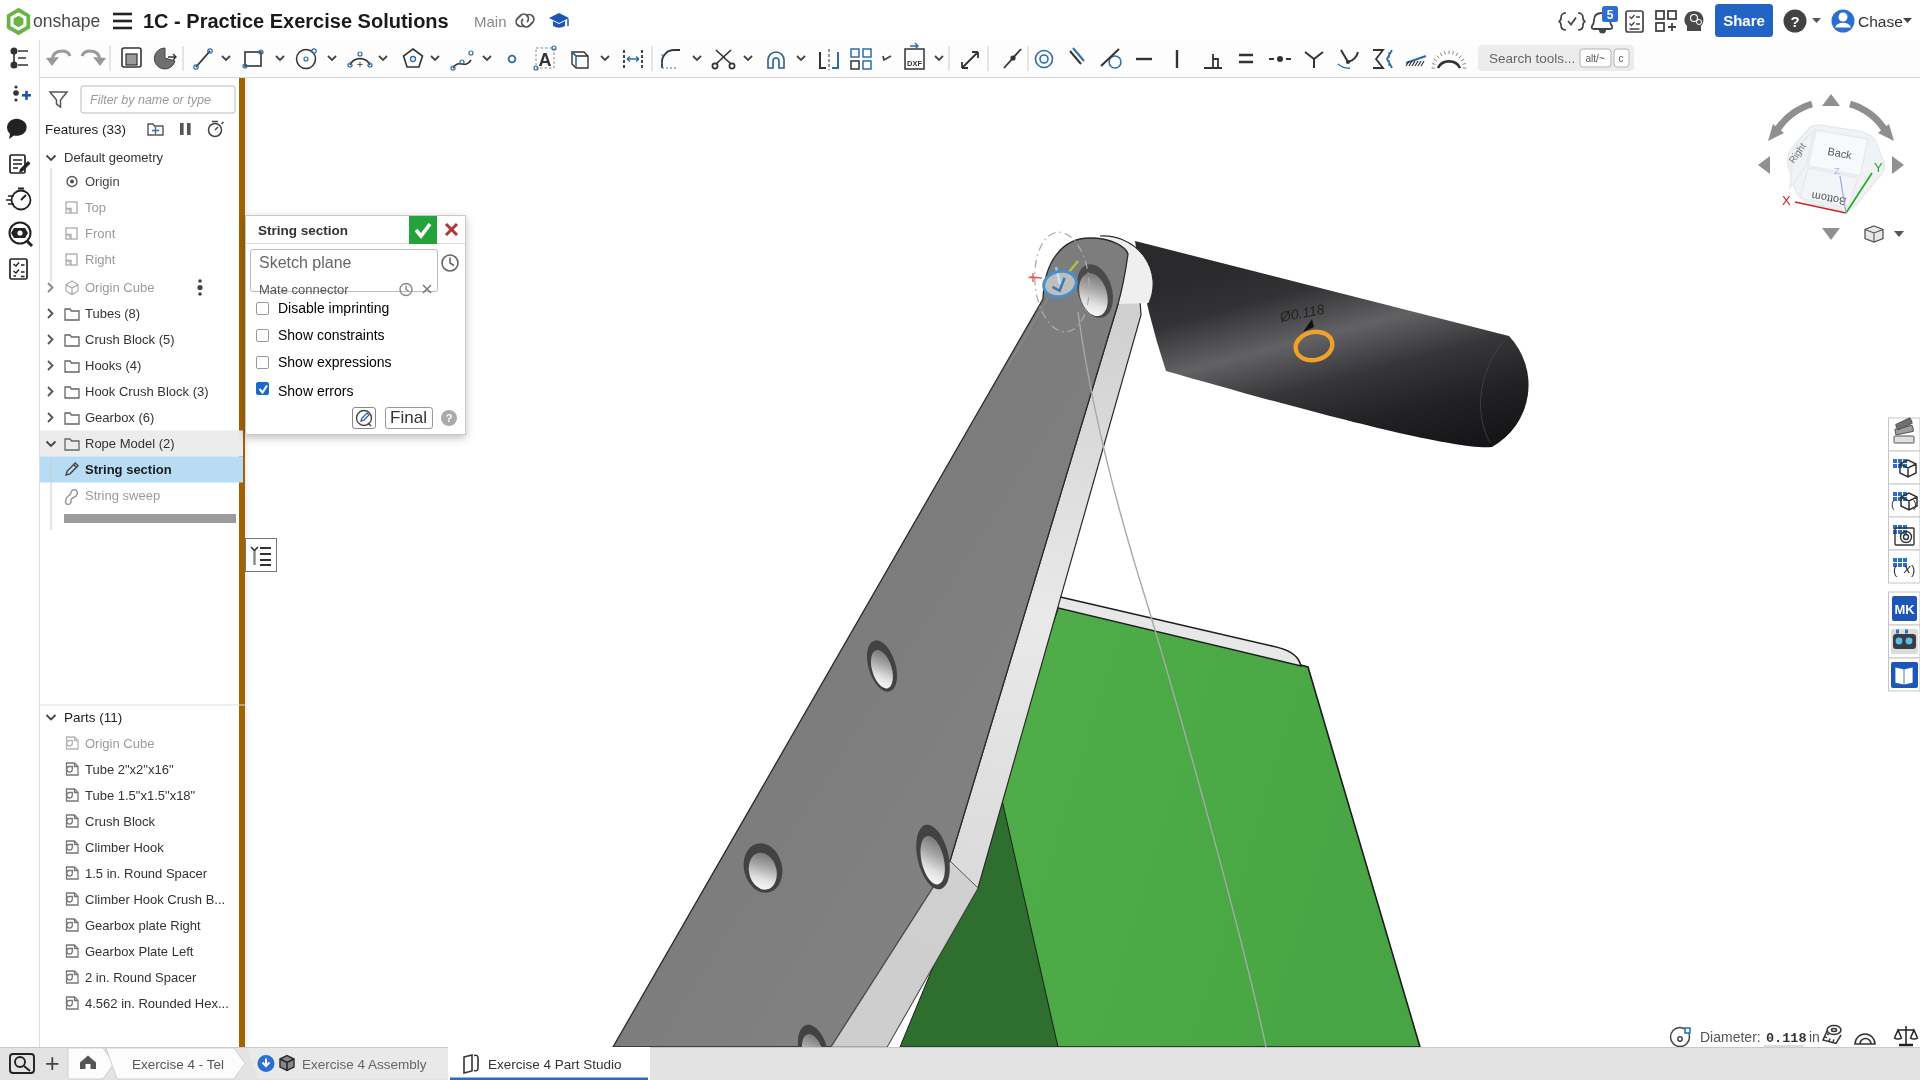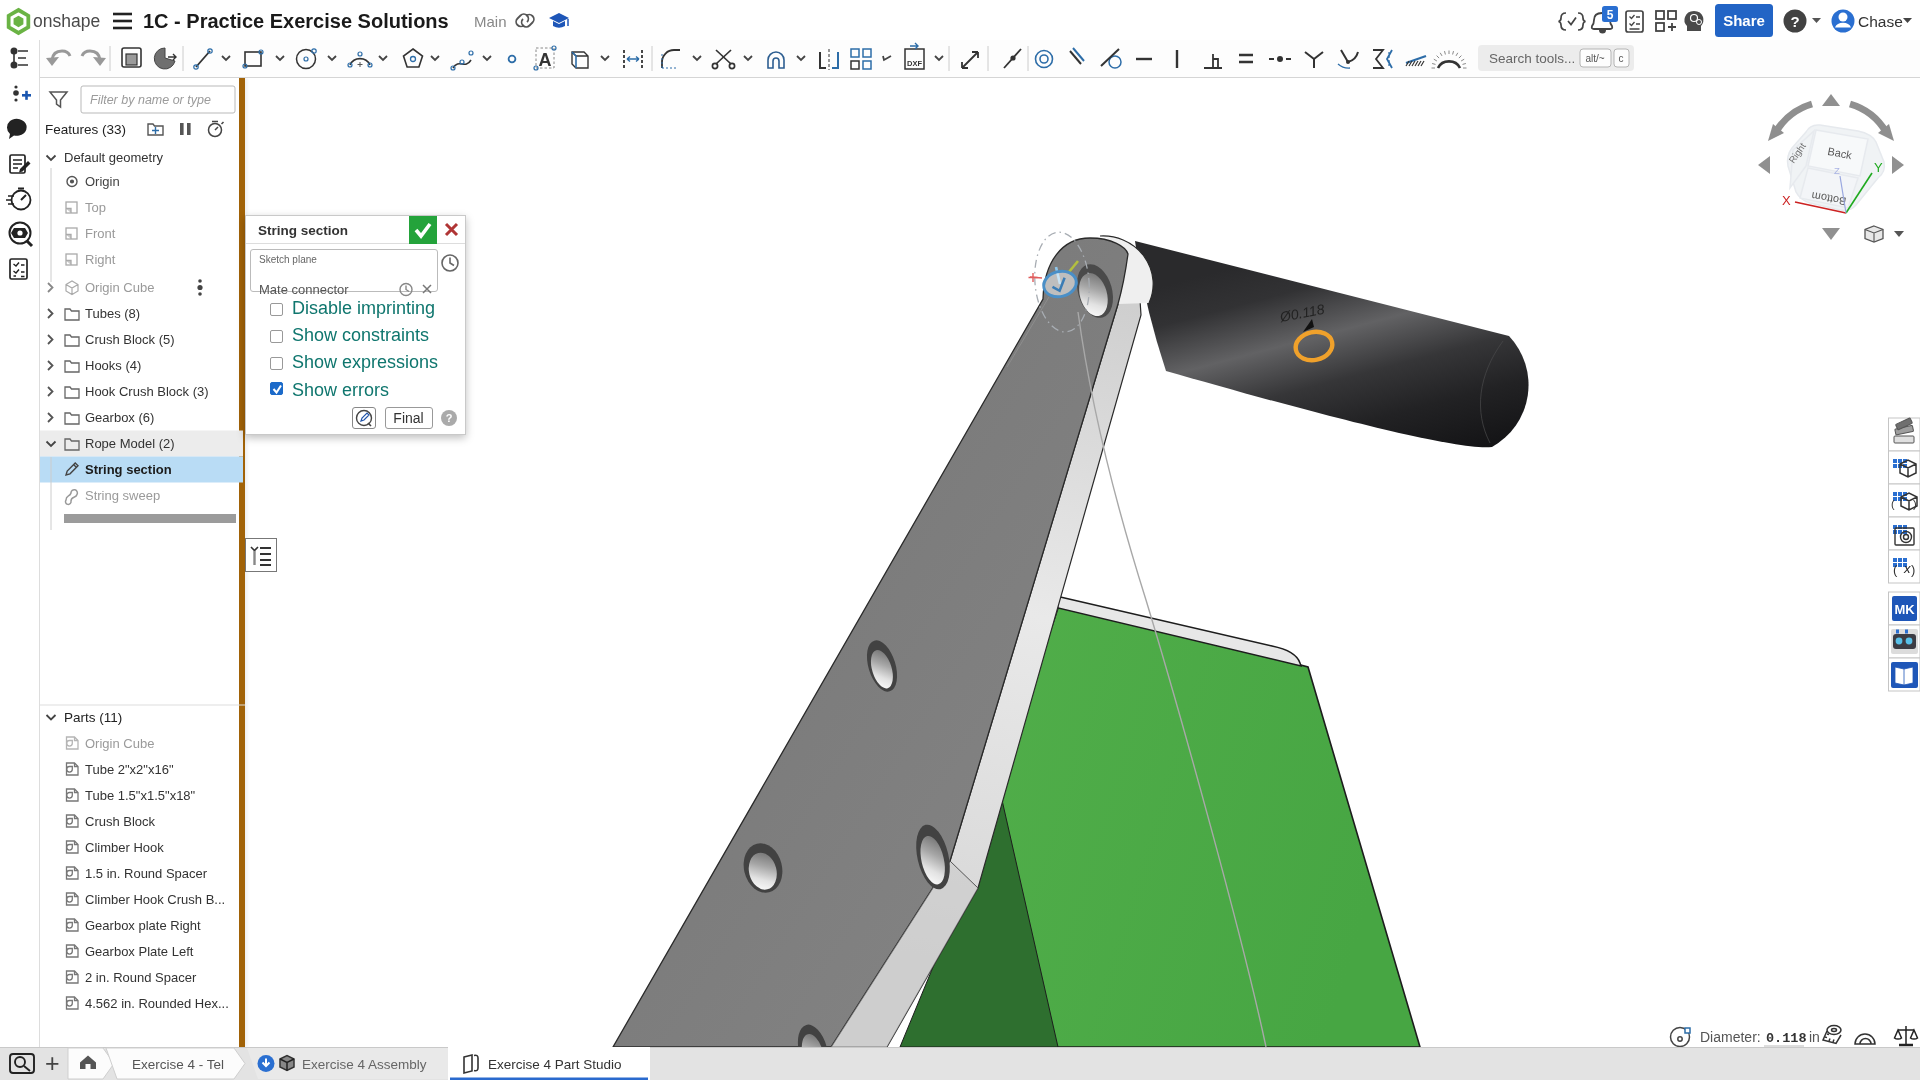--- a/index.html
+++ b/index.html
@@ -10,31 +10,31 @@
 #scene { position:absolute; left:0; top:0; z-index:1; }
 #overlay { position:absolute; left:0; top:0; z-index:8; }
 #tabbarsvg { position:absolute; left:0; top:1047px; z-index:40; }
 #dialog { position:absolute; left:245px; top:215px; width:221px; height:220px; background:#fff; border:1px solid #c9c9c9; box-shadow:0 3px 8px rgba(0,0,0,0.25); z-index:50; }
 .dlg-title { position:relative; height:28px; border-bottom:1px solid #ddd; }
 .dlg-title span { position:absolute; left:12px; top:7px; font-size:13.5px; font-weight:bold; color:#333; }
 .dlg-ok { position:absolute; right:28px; top:0; width:28px; height:28px; background:#24a33b; }
 .dlg-x { position:absolute; right:5px; top:6px; }
 .dlg-body { position:relative; height:191px; }
 .sk-field { position:absolute; left:4px; top:5px; width:188px; height:43px; border:1px solid #bbb; border-radius:3px; }
-.sk-lab { position:absolute; left:8px; top:4px; font-size:10px; color:#666; }
+.sk-lab { position:absolute; left:8px; top:4px; font-size:16px; color:#666; }
 .sk-val { position:absolute; left:8px; top:32px; font-size:13px; color:#555; width:176px; }
 .sk-ic { position:absolute; right:2px; top:0; }
 .dlg-clock { position:absolute; right:4px; top:10px; }
-.cbrow { position:absolute; left:24px; font-size:18px; color:#0f766e; height:16px; line-height:15px; }
+.cbrow { position:absolute; left:10px; font-size:14px; color:#000000; height:16px; line-height:15px; }
 .cb { display:inline-block; width:13px; height:13px; border:1.5px solid #999; border-radius:2px; margin-right:9px; vertical-align:-2px; }
 .cbon { background:#1b6ac9; border-color:#1b6ac9; }
 .cbon svg { vertical-align:3px; }
 .dlg-foot { position:absolute; right:8px; top:163px; }
 .sk-btn { display:inline-block; width:24px; height:22px; border:1px solid #888; border-radius:3px; text-align:center; padding-top:1px; vertical-align:middle; }
-.final-btn { display:inline-block; width:48px; height:22px; border:1px solid #999; border-radius:3px; font-size:14px; color:#333; text-align:center; line-height:20px; vertical-align:middle; margin-left:4px; }
+.final-btn { display:inline-block; width:48px; height:22px; border:1px solid #999; border-radius:3px; font-size:17px; color:#333; text-align:center; line-height:20px; vertical-align:middle; margin-left:4px; }
 .help-q { display:inline-block; width:16px; height:16px; border-radius:8px; background:#aaa; color:#fff; font-size:11px; font-weight:bold; text-align:center; line-height:16px; vertical-align:middle; margin-left:4px; }
 #treebtn { position:absolute; left:245px; top:538px; width:32px; height:34px; background:#fff; border:1px solid #777; z-index:22; }
 </style></head>
 <body>
 <svg id="scene" width="1920" height="1047" viewBox="0 0 1920 1047">
     <defs>
 <linearGradient id="gplate" x1="0" y1="0" x2="1" y2="1">
         <stop offset="0" stop-color="#747474"></stop>
         <stop offset="1" stop-color="#868686"></stop>
       </linearGradient>

